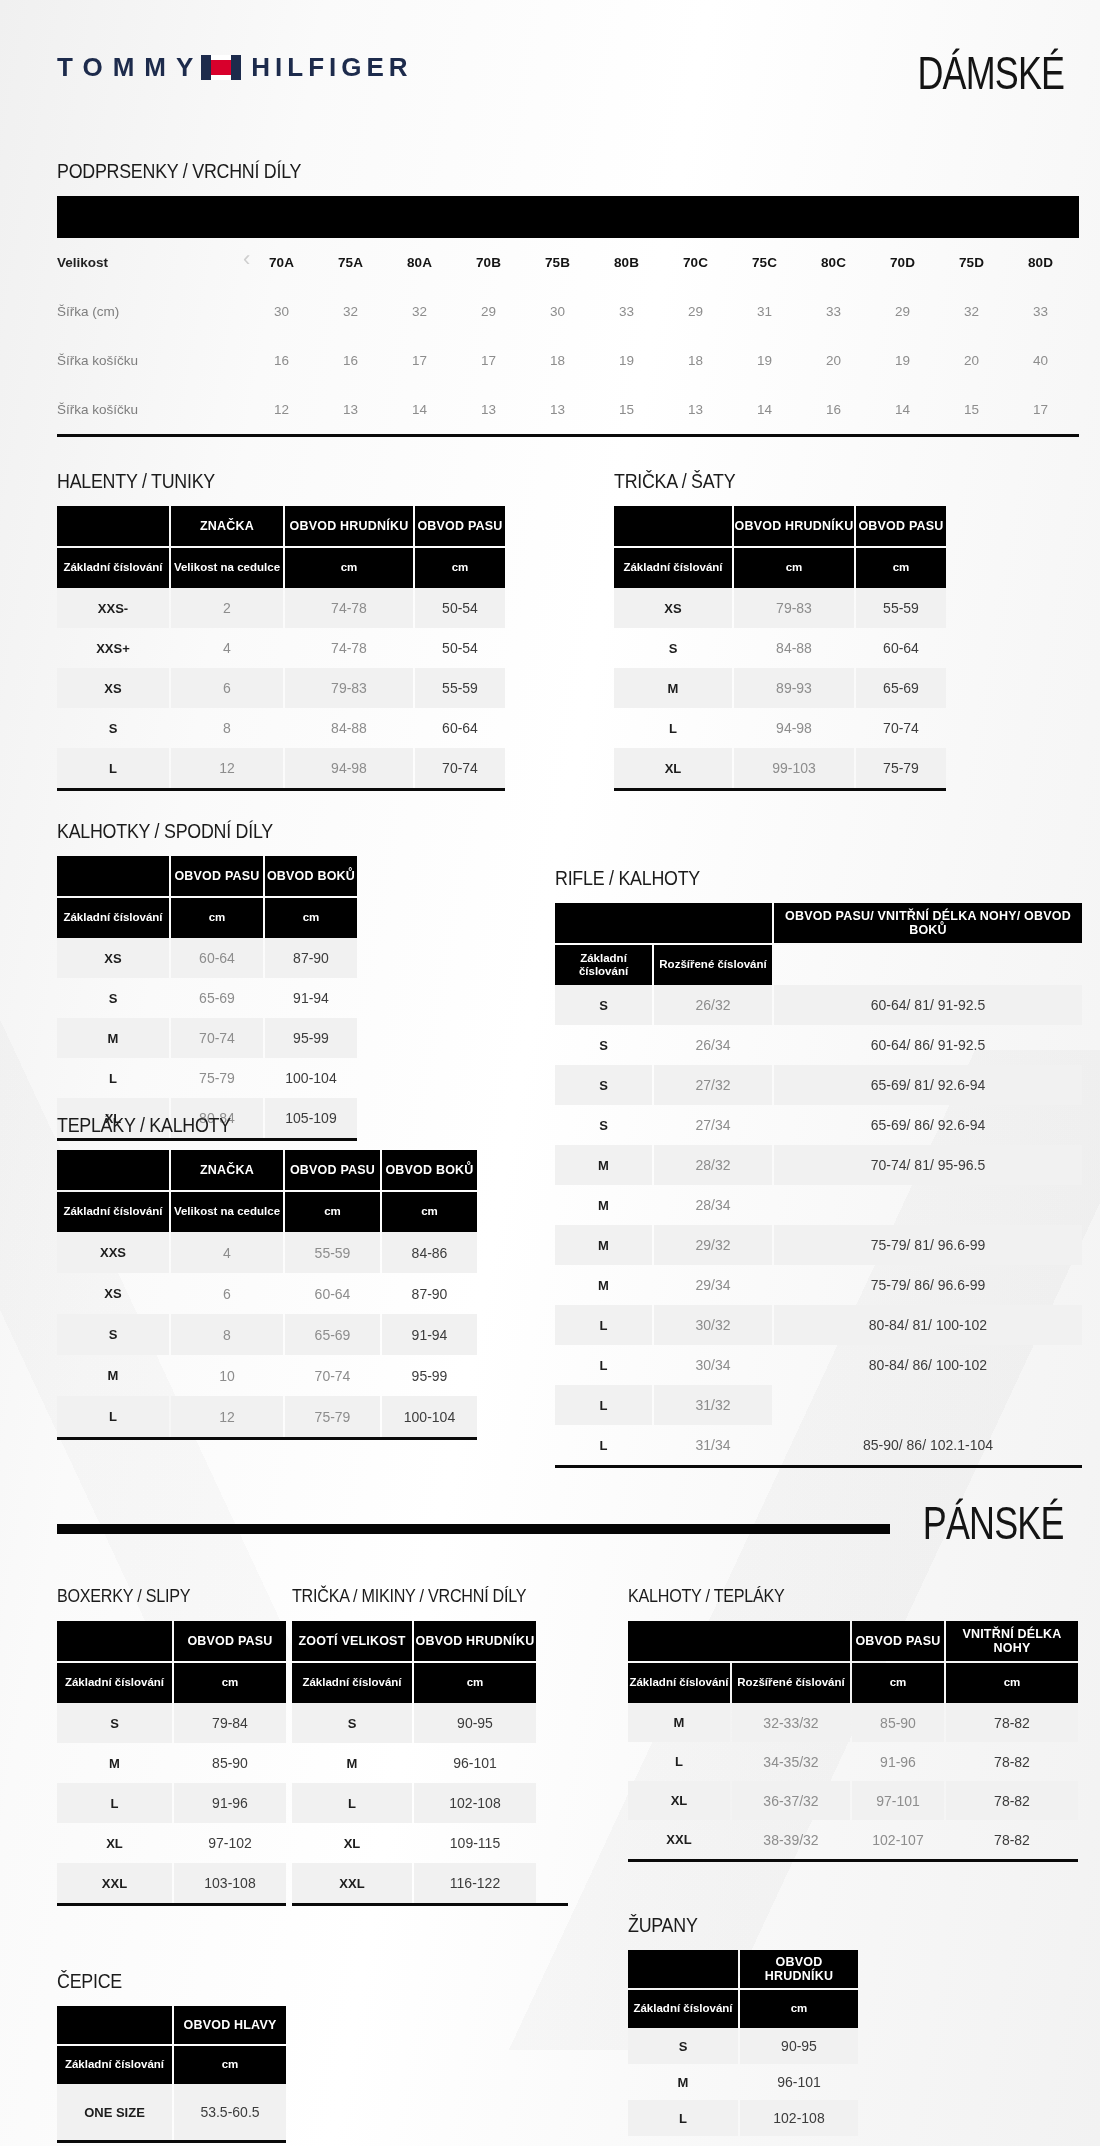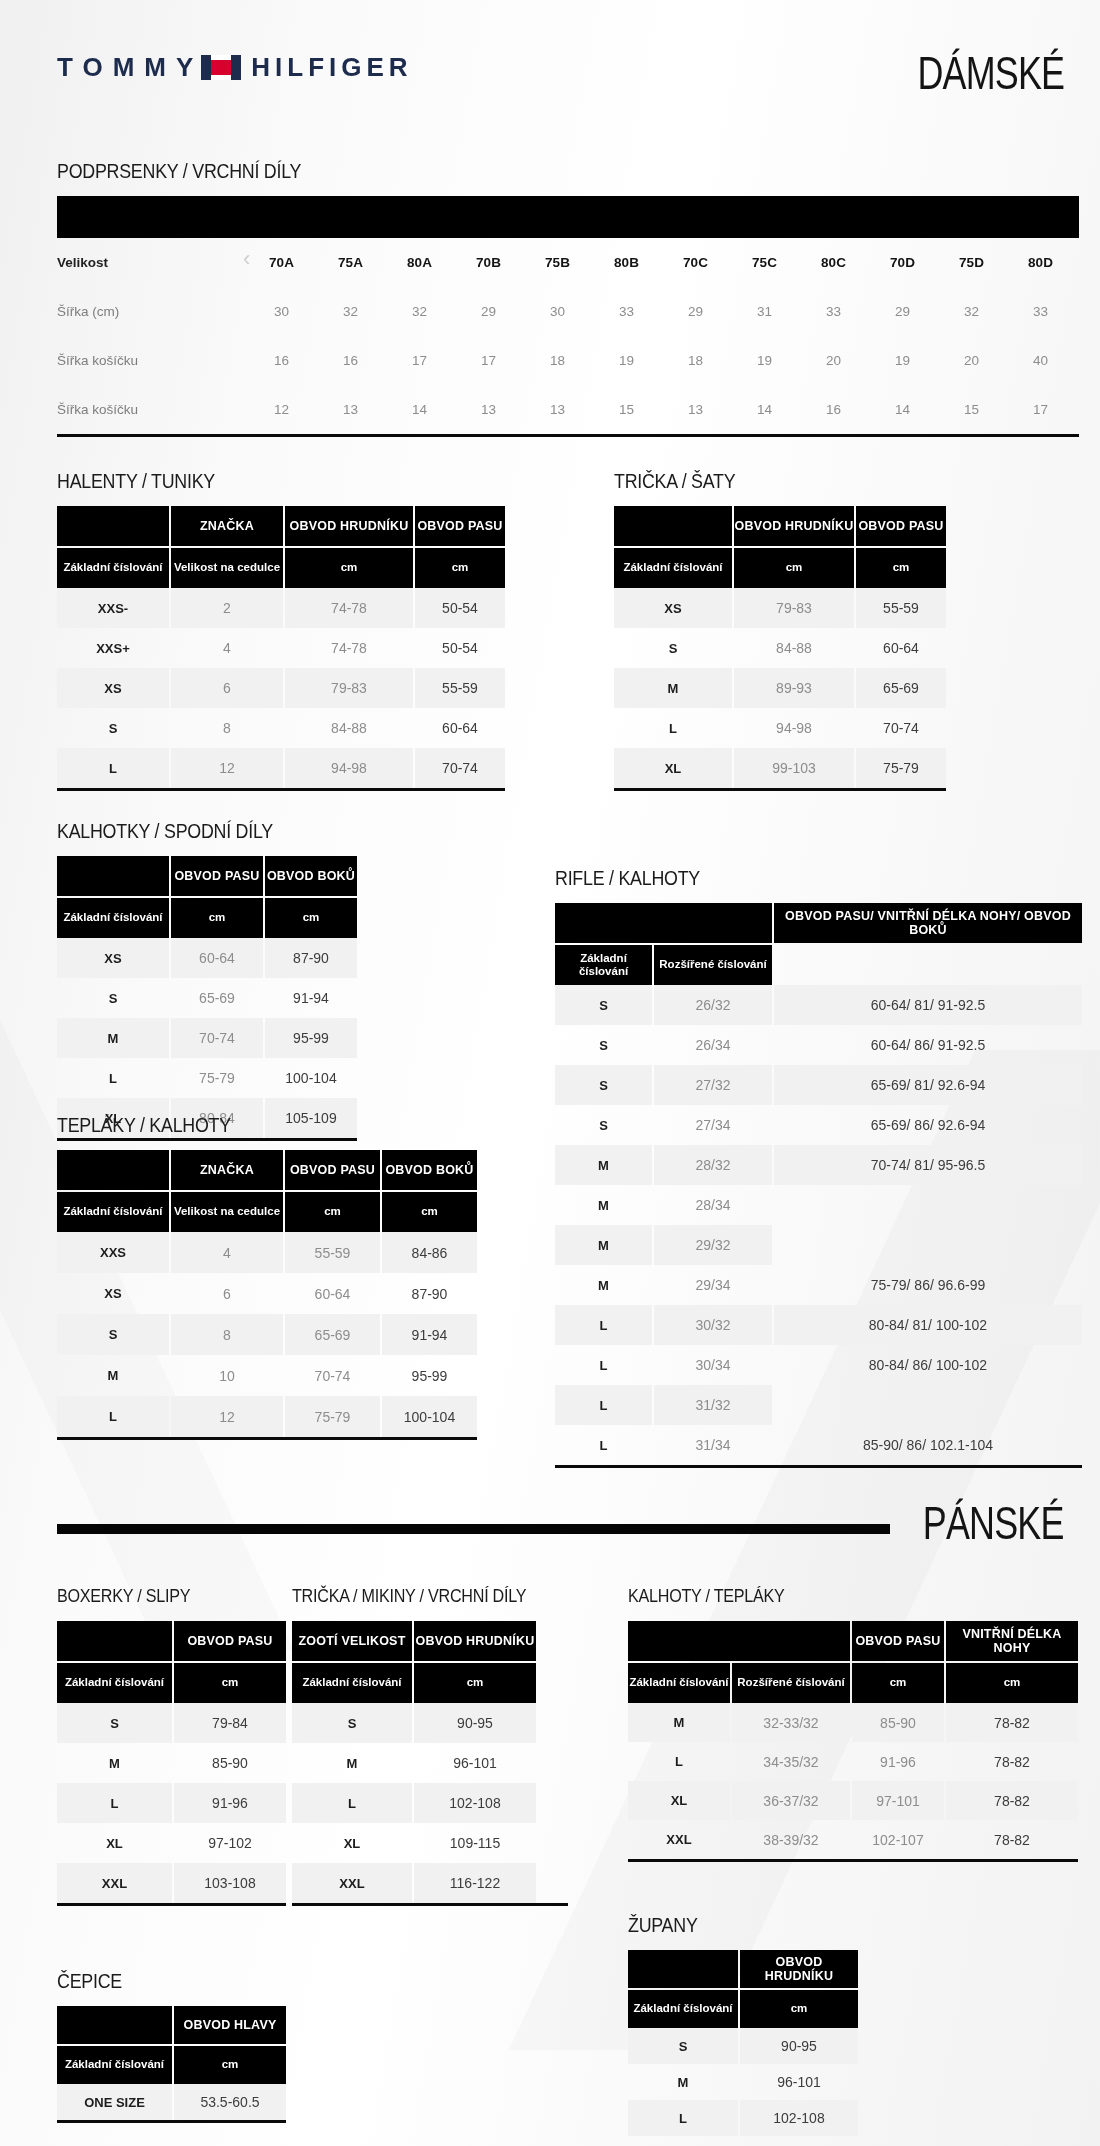--- a/index.html
+++ b/index.html
@@ -308,20 +308,21 @@
         <div class="dcell midc stripe" style="width: 118px; text-align: center;">28/32</div>
         <div class="dcell lastc stripe" style="width: 308px;">70-74/ 81/ 95-96.5</div>
       </div>
       <div class="t-row" style="height: 40px;">
         <div class="dcell lab" style="width: 97px;">M</div>
         <div class="dcell midc" style="width: 118px;">28/34</div>
       </div>
       <div class="t-row" style="height: 40px;">
         <div class="dcell lab stripe" style="width: 97px;">M</div>
         <div class="dcell midc stripe" style="width: 118px;">29/32</div>
+        <div class="dcell lastc stripe" style="width: 308px;">75-79/ 81/ 96.6-99</div>
       </div>
       <div class="t-row" style="height: 40px;">
         <div class="dcell lab" style="width: 97px;">M</div>
         <div class="dcell midc" style="width: 118px;">29/34</div>
         <div class="dcell lastc" style="width: 308px;">75-79/ 86/ 96.6-99</div>
       </div>
       <div class="t-row" style="height: 40px;">
         <div class="dcell lab stripe" style="width: 97px;">L</div>
         <div class="dcell midc stripe" style="width: 118px;">30/32</div>
         <div class="dcell lastc stripe" style="width: 308px;">80-84/ 81/ 100-102</div>
@@ -543,19 +544,19 @@
   <h2 class="sec-h">ČEPICE</h2>
   <div class="grid">
       <div class="t-row" style="height: 38px; margin-bottom: 2px;">
         <div class="hcell h1c" style="width: 115px;"></div>
         <div class="hcell h1c" style="width: 112px;">OBVOD HLAVY</div>
       </div>
       <div class="t-row" style="height: 38px;">
         <div class="hcell h2c" style="width: 115px;">Základní číslování</div>
         <div class="hcell h2c" style="width: 112px;">cm</div>
       </div>
-      <div class="t-row" style="height: 36px;">
+      <div class="t-row" style="height: 56px;">
         <div class="dcell lab stripe" style="width: 115px;">ONE SIZE</div>
         <div class="dcell lastc stripe" style="width: 112px;">53.5-60.5</div>
       </div>
       <div class="t-bottom"></div>
     </div>
 </section>
 
 </body></html>

